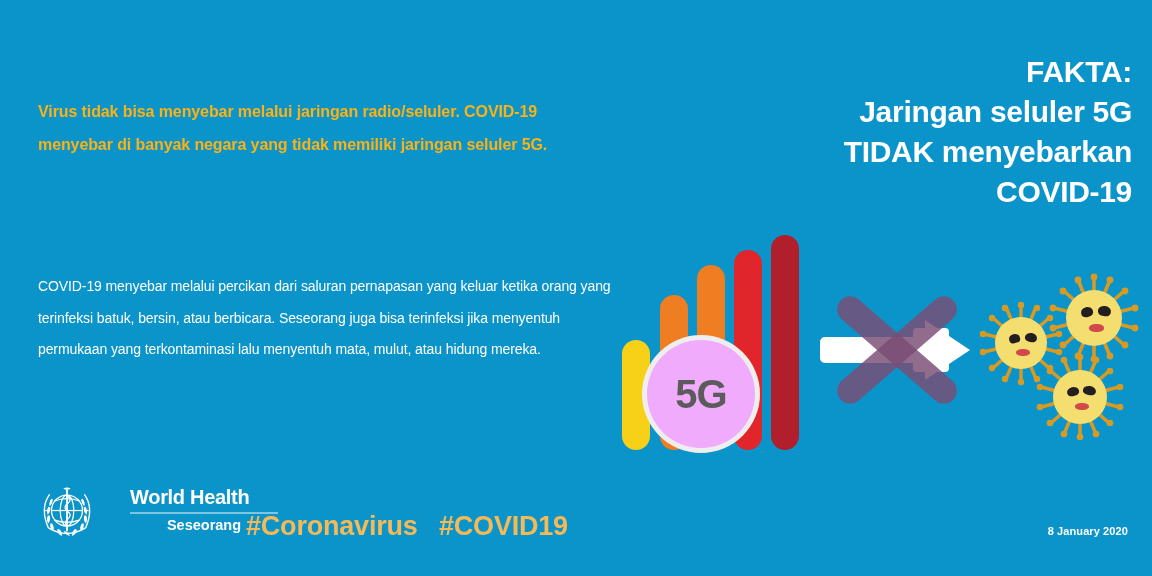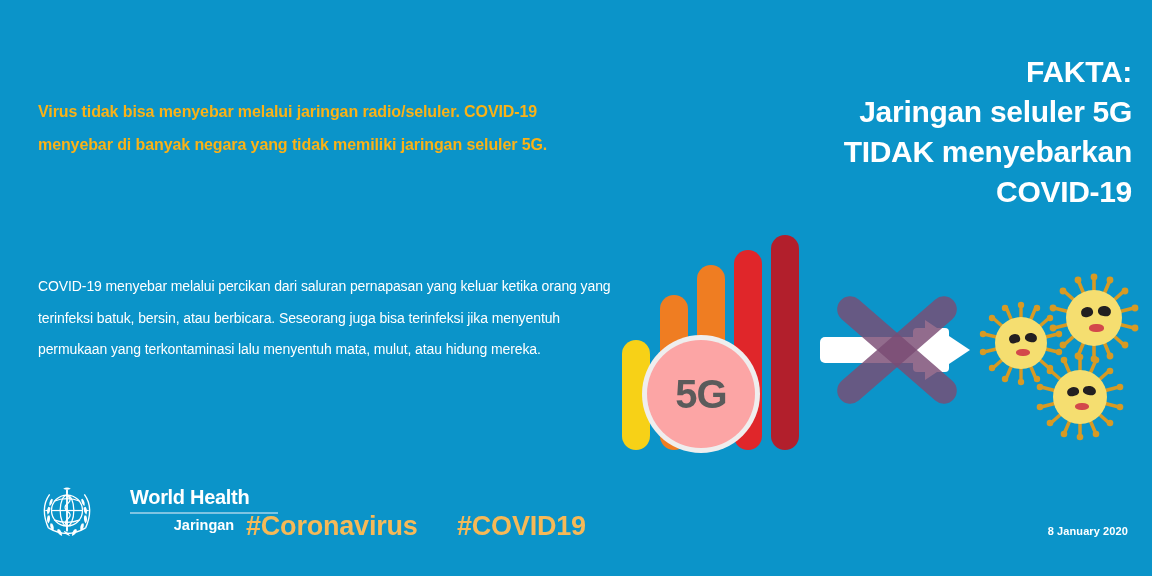--- a/index.html
+++ b/index.html
@@ -53,21 +53,21 @@
   .b1 { left:22px;  height:110px; background:#f7d117; }
   .b2 { left:60px;  height:155px; background:#ef7d22; }
   .b3 { left:97px;  height:185px; background:#ef7d22; }
   .b4 { left:134px; height:200px; background:#e0262a; }
   .b5 { left:171px; height:215px; background:#b21f2c; }
   .g5-circle {
     position:absolute;
     left:47px; top:110px;
     width:108px; height:108px;
     border-radius:50%;
-    background:#fca5a5;
+    background:#f0abfc;
     box-shadow:0 0 0 5px #efeeee;
     display:flex; align-items:center; justify-content:center;
   }
   .g5-circle span {
     color:#5b5b5b;
     font-size:40px;
     font-weight:bold;
     letter-spacing:-1px;
     line-height:1;
   }
@@ -143,21 +143,21 @@
 
   
   .hashtags {
     position:absolute;
     left:246px; top:511px;
     color:#f6b957;
     font-size:27px;
     font-weight:bold;
     letter-spacing:-0.2px;
   }
-  .hashtags .h2 { margin-left:32px; }
+  .hashtags .h2 { margin-left:14px; }
   .datestamp {
     position:absolute;
     right:24px; top:525px;
     color:#ffffff;
     font-size:11px;
     font-weight:bold;
     letter-spacing:0.1px;
   }
 </style>
 </head>
@@ -357,21 +357,21 @@
       <g stroke="#ffffff" stroke-width="2" fill="none">
         <path d="M50 22 q9 5 2 12 q-9 6 -2 13 q9 5 2 12 q-8 6 -2 12"></path>
       </g>
       <g fill="#ffffff">
         <path d="M44 11 q6 -4 12 0 q-6 3 -12 0 z"></path>
       </g>
     </svg>
     <div class="who-text">
       <div class="l1">World Health</div>
       <div class="who-rule"></div>
-      <div class="who-country">Jaringan</div>
+      <div class="who-country">Seseorang</div>
     </div>
   </div>
 
   <div class="hashtags">
     <span class="h1">#Coronavirus</span>
     <span class="h2">#COVID19</span>
   </div>
 
   <div class="datestamp">8 January 2020</div>
 

